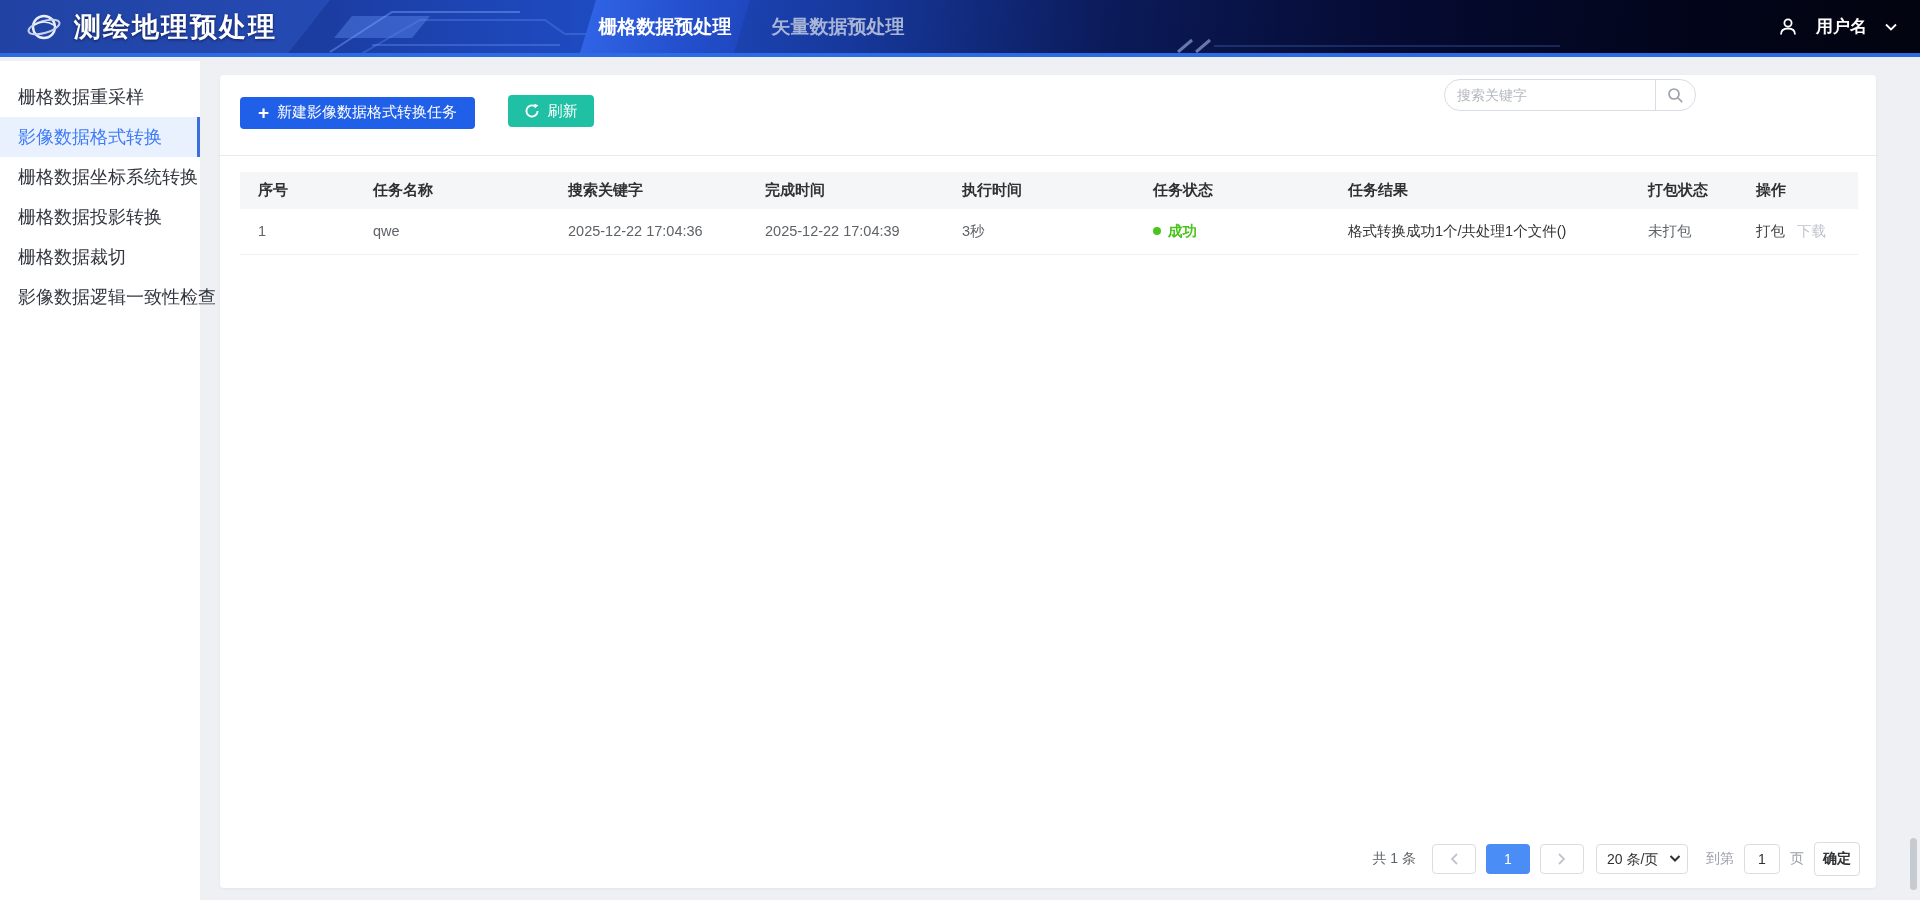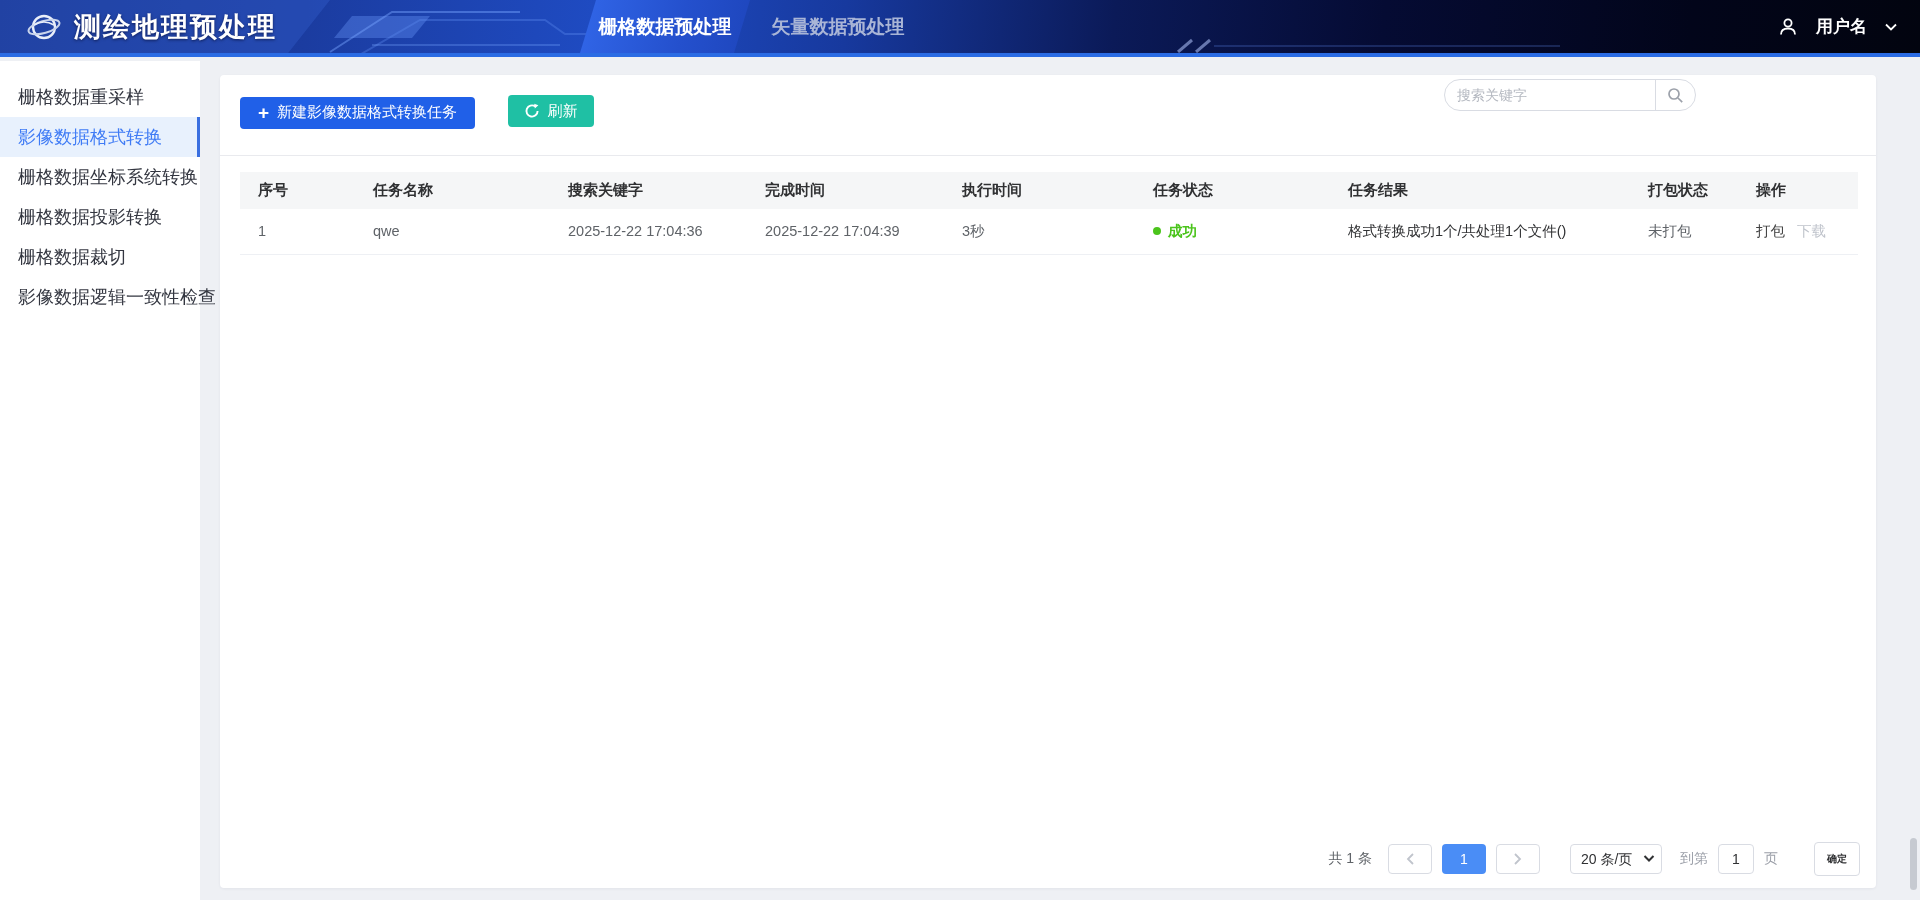--- a/index.html
+++ b/index.html
@@ -66,32 +66,32 @@
   .link-disabled { color:#bfc3cb; margin-left:12px; cursor:default; }
 
   
   .pagination { position:absolute; right:16px; bottom:12px; display:flex;
     align-items:center; gap:10px; font-size:14px; color:#5f6368; }
   .pg-total { margin-right:6px; }
   .pg-btn { width:44px; height:30px; border:1px solid #d9dce3; border-radius:4px;
     background:#fff; display:flex; align-items:center; justify-content:center; cursor:pointer; }
   .pg-page { width:44px; height:30px; border-radius:4px; background:#4a8df6; color:#fff;
     display:flex; align-items:center; justify-content:center; font-size:14px; cursor:pointer; }
-  .pg-select-wrap { position:relative; width:92px; height:30px; margin-left:20px; }
+  .pg-select-wrap { position:relative; width:92px; height:30px; margin-left:2px; }
   .pg-select-wrap select { width:100%; height:100%; border:1px solid #d9dce3; border-radius:4px;
     background:#fff; font-size:14px; color:#303133; padding:0 22px 0 10px;
     appearance:none; -webkit-appearance:none; font-family:inherit; cursor:pointer; }
   .pg-select-arrow { position:absolute; right:7px; top:10px; pointer-events:none; }
   .pg-goto-label { color:#9b9fa8; margin-left:8px; }
   .pg-input { width:36px; height:30px; border:1px solid #d9dce3; border-radius:4px;
     text-align:center; font-size:14px; color:#303133; outline:none; font-family:inherit; }
   .pg-page-word { color:#9b9fa8; }
   .pg-confirm { width:46px; height:34px; border:1px solid #d9dce3; border-radius:4px;
-    background:#fff; font-size:10px; font-weight:700; color:#303133; cursor:pointer;
-    font-family:inherit;margin-left:26px; }
+    background:#fff; font-size:14px; font-weight:700; color:#303133; cursor:pointer;
+    font-family:inherit; }
 
   .scroll-thumb { position:absolute; right:3px; top:838px; width:7px; height:52px;
     background:#c6cad1; border-radius:4px; }
 </style>
 </head>
 <body>
 
 <div class="header">
   <svg class="header-decor" width="1920" height="57">
     <polygon points="0,0 330,0 285,57 0,57" fill="rgba(60,105,220,0.30)"></polygon>

